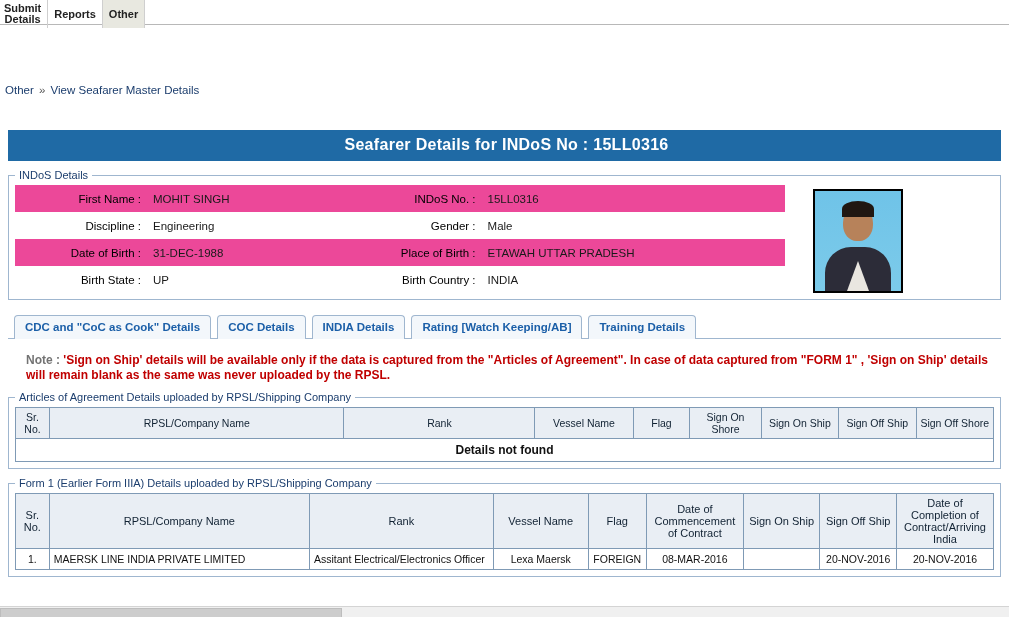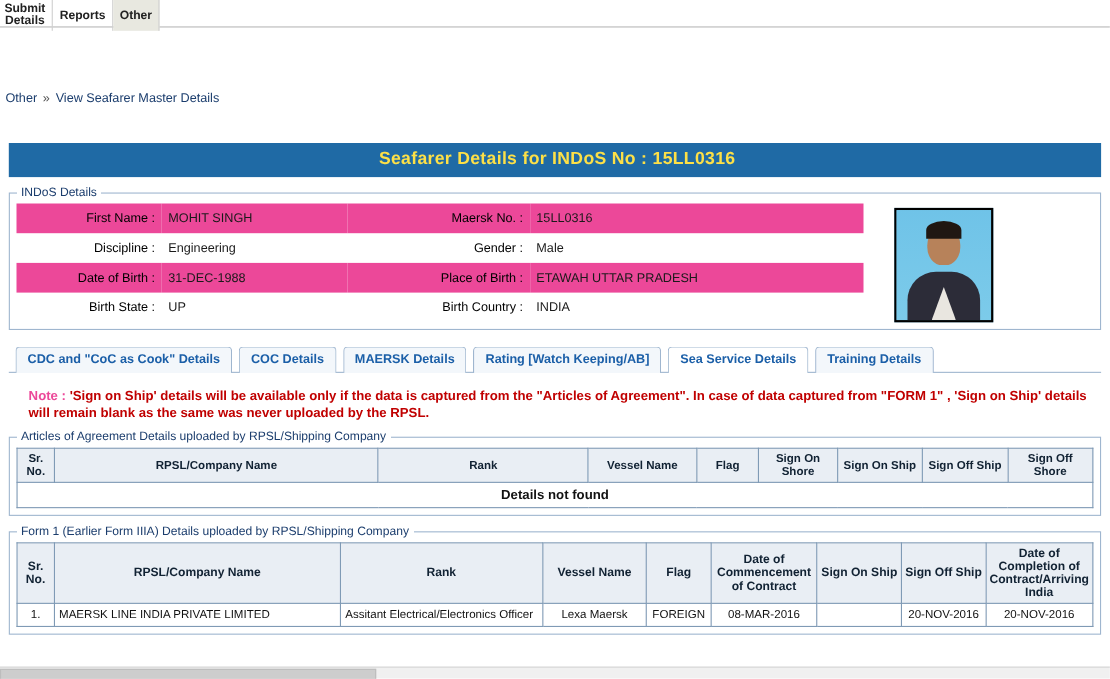--- a/index.html
+++ b/index.html
@@ -78,21 +78,21 @@
   
   .content {
     position: absolute;
     top: 130px;
     left: 8px;
     width: 993px;
   }
 
   .page-title {
     background: #1f6aa5;
-    color: #fde047;
+    color: #ffffff;
     text-align: center;
     font-size: 16px;
     font-weight: bold;
     padding: 6px 0 7px 4px;
     letter-spacing: .3px;
   }
 
   
   fieldset.panel {
     border: 1px solid #9fb6cf;
@@ -213,33 +213,33 @@
     background: #ffffff;
   }
 
   .note {
     margin: 14px 6px 0 18px;
     font-size: 12px;
     font-weight: bold;
     color: #c00000;
     line-height: 15px;
   }
-  .note .note-lead { color: #ec4899; }
+  .note .note-lead { color: #737373; }
 
   
   table.grid {
     border-collapse: collapse;
     width: 100%;
     font-size: 10.5px;
   }
   table.grid th {
     background: #e9eef4;
     border: 1px solid #7f9ab5;
     color: #123;
-    font-weight: bold;
+    font-weight: normal;
     padding: 3px 2px;
     text-align: center;
     line-height: 12px;
   }
   table.grid td {
     border: 1px solid #7f9ab5;
     padding: 4px 4px;
     color: #111;
     vertical-align: middle;
   }
@@ -305,21 +305,21 @@
   <div class="page-title">Seafarer Details for INDoS No : 15LL0316</div>
 
   <fieldset class="panel">
     <legend>INDoS Details</legend>
     <div class="indos-wrap">
       <table class="indos-table">
         <tbody>
             <tr class="alt">
           <td class="lbl c-lbl">First Name :</td>
           <td class="val">MOHIT SINGH</td>
-          <td class="lbl">Maersk No. :</td>
+          <td class="lbl">INDoS No. :</td>
           <td class="val">15LL0316</td>
         </tr>
         <tr>
           <td class="lbl c-lbl">Discipline :</td>
           <td class="val">Engineering</td>
           <td class="lbl">Gender :</td>
           <td class="val">Male</td>
         </tr>
         <tr class="alt">
           <td class="lbl c-lbl">Date of Birth :</td>
@@ -341,23 +341,22 @@
         <div class="photo-shirt"></div>
         <div class="photo-head"></div>
         <div class="photo-hair"></div>
       </div>
     </div>
   </fieldset>
 
   <div class="tabs-row">
     <div class="tab">CDC and "CoC as Cook" Details</div>
     <div class="tab">COC Details</div>
-    <div class="tab">MAERSK Details</div>
+    <div class="tab">INDIA Details</div>
     <div class="tab">Rating [Watch Keeping/AB]</div>
-    <div class="tab sea">Sea Service Details</div>
     <div class="tab">Training Details</div>
   </div>
 
   <div class="note">
     <span class="note-lead">Note :</span><span> 'Sign on Ship' details will be available only if the data is captured from the "Articles of Agreement". In case of data captured from "FORM 1" , 'Sign on Ship' details will remain blank as the same was never uploaded by the RPSL.</span>
   </div>
 
   <fieldset class="panel">
     <legend>Articles of Agreement Details uploaded by RPSL/Shipping Company</legend>
     <table class="grid">

